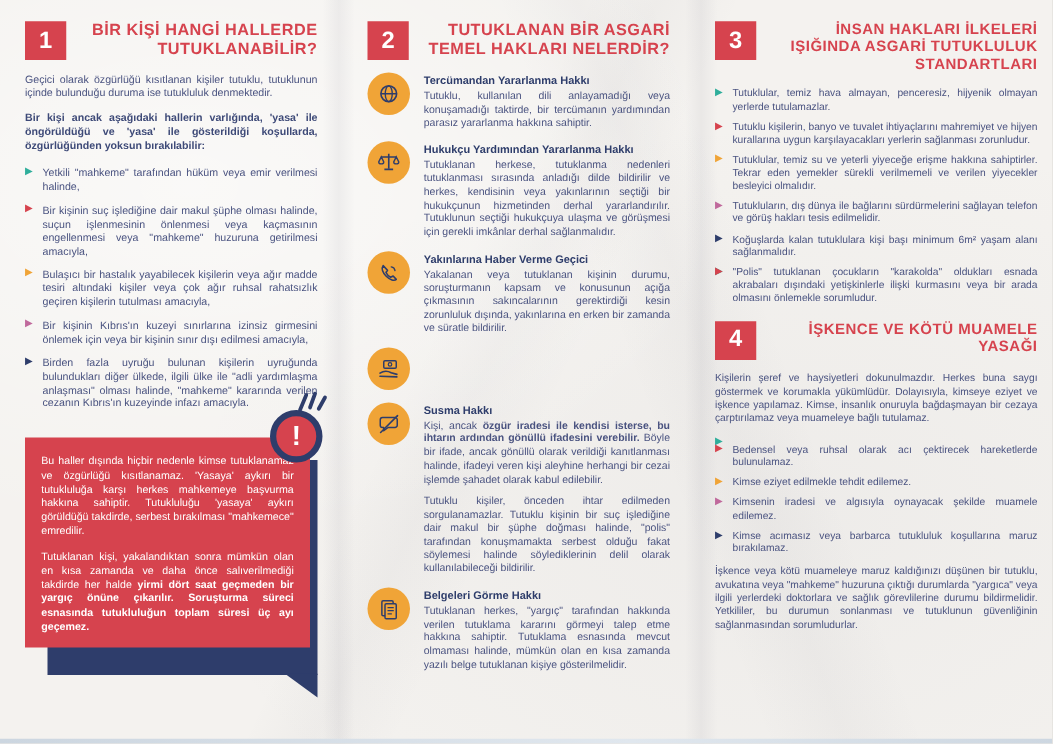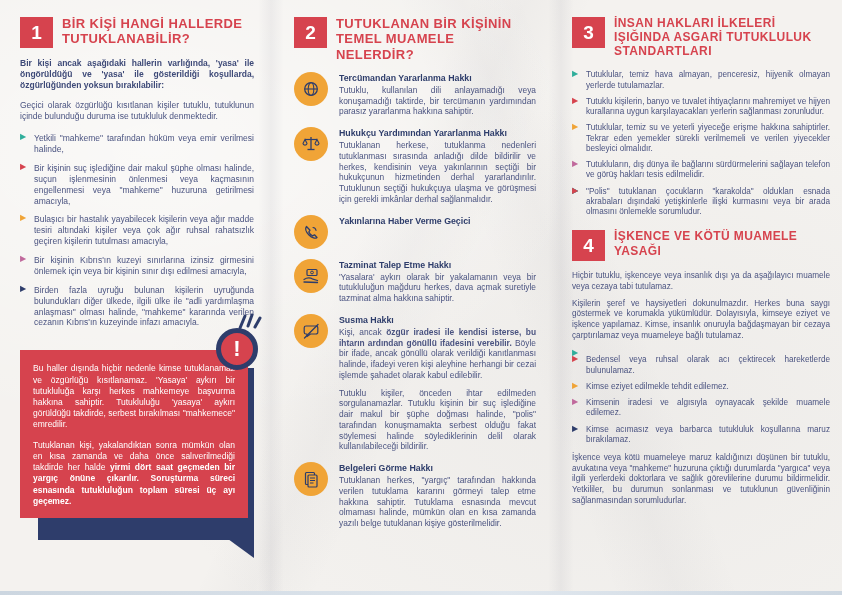--- a/index.html
+++ b/index.html
@@ -20,21 +20,21 @@
   .fold1{left:258px}.fold2{left:548px}
   .col{box-sizing:border-box;display:flex;flex-direction:column;}
   .col1{width:248px;padding-right:14px;}
   .col2{width:286px;padding:0 18px 0 26px;}
   .col3{width:276px;padding-left:18px;}
   .sec-head{display:flex;align-items:flex-start;gap:9px;margin-bottom:10px;}
   .num{flex:0 0 auto;width:33px;height:31px;background:#d6434e;color:#fff;
     display:flex;align-items:center;justify-content:center;
     font-size:19px;font-weight:bold;margin-top:1px;}
   .sec-title{color:#d6434e;font-weight:bold;font-size:13px;line-height:1.18;
-    letter-spacing:.4px;}
+    letter-spacing:.4px;text-align:right;}
   .col3 .sec-title{font-size:12px;}
   p.body{font-size:8.5px;line-height:1.3;text-align:justify;margin:0 0 9px 0;}
   p.body.bold{font-weight:bold;color:#3e4a78;}
   .b{font-weight:bold;}
   .blist{list-style:none;margin:2px 0 0 0;padding:0;}
   .blist li{position:relative;padding-left:14px;font-size:8.5px;line-height:1.28;
     margin-bottom:8px;text-align:justify;}
   .col3 .blist li{font-size:8.2px;margin-bottom:6px;line-height:1.25;}
   .marker{position:absolute;left:0;top:-1px;font-size:8px;}
   .c-teal{color:#2fae9b}.c-red{color:#d6434e}.c-orange{color:#f0a437}
@@ -68,22 +68,22 @@
 
 <div class="page">
   <div class="fold fold1"></div>
   <div class="fold fold2"></div>
 
   <div class="col col1">
     <div class="sec-head">
       <div class="num">1</div>
       <div class="sec-title">BİR KİŞİ HANGİ HALLERDE TUTUKLANABİLİR?</div>
     </div>
+    <p class="body">Geçici olarak özgürlüğü kısıtlanan kişiler tutuklu, tutuklunun içinde bulunduğu duruma ise tutukluluk denmektedir.</p>
     <p class="body bold">Bir kişi ancak aşağıdaki hallerin varlığında, 'yasa' ile öngörüldüğü ve 'yasa' ile gösterildiği koşullarda, özgürlüğünden yoksun bırakılabilir:</p>
-    <p class="body">Geçici olarak özgürlüğü kısıtlanan kişiler tutuklu, tutuklunun içinde bulunduğu duruma ise tutukluluk denmektedir.</p>
     <ul class="blist">
       <li><span class="marker c-teal">▶</span><span>Yetkili "mahkeme" tarafından hüküm veya emir verilmesi halinde,</span></li>
       <li><span class="marker c-red">▶</span><span>Bir kişinin suç işlediğine dair makul şüphe olması halinde, suçun işlenmesinin önlenmesi veya kaçmasının engellenmesi veya "mahkeme" huzuruna getirilmesi amacıyla,</span></li>
       <li><span class="marker c-orange">▶</span><span>Bulaşıcı bir hastalık yayabilecek kişilerin veya ağır madde tesiri altındaki kişiler veya çok ağır ruhsal rahatsızlık geçiren kişilerin tutulması amacıyla,</span></li>
       <li><span class="marker c-pink">▶</span><span>Bir kişinin Kıbrıs'ın kuzeyi sınırlarına izinsiz girmesini önlemek için veya bir kişinin sınır dışı edilmesi amacıyla,</span></li>
       <li><span class="marker c-navy">▶</span><span>Birden fazla uyruğu bulunan kişilerin uyruğunda bulundukları diğer ülkede, ilgili ülke ile "adli yardımlaşma anlaşması" olması halinde, "mahkeme" kararında verilen cezanın Kıbrıs'ın kuzeyinde infazı amacıyla.</span></li>
     </ul>
     <div class="alert-wrap">
       <div class="alert-shadow"></div>
       <div class="alert-box">
@@ -95,21 +95,21 @@
         <div class="alert-badge">!</div>
         <p>Bu haller dışında hiçbir nedenle kimse tutuklanamaz ve özgürlüğü kısıtlanamaz. 'Yasaya' aykırı bir tutukluluğa karşı herkes mahkemeye başvurma hakkına sahiptir. Tutukluluğu 'yasaya' aykırı görüldüğü takdirde, serbest bırakılması "mahkemece" emredilir.</p>
         <p><span>Tutuklanan kişi, yakalandıktan sonra mümkün olan en kısa zamanda ve daha önce salıverilmediği takdirde her halde </span><span class="b">yirmi dört saat geçmeden bir yargıç önüne çıkarılır. Soruşturma süreci esnasında tutukluluğun toplam süresi üç ayı geçemez.</span></p>
       </div>
     </div>
   </div>
 
   <div class="col col2">
     <div class="sec-head">
       <div class="num">2</div>
-      <div class="sec-title">TUTUKLANAN BİR KİŞİNİN TEMEL MUAMELE NELERDİR?</div>
+      <div class="sec-title">TUTUKLANAN BİR ASGARİ TEMEL HAKLARI NELERDİR?</div>
     </div>
 
     <div class="right-item">
       <div class="right-icon">
         <svg class="glyph" width="20" height="20" viewBox="0 0 20 20">
           <circle cx="10" cy="10" r="6.3" fill="none" stroke="#2e3d6b" stroke-width="1.3"></circle>
           <ellipse cx="10" cy="10" rx="2.8" ry="6.3" fill="none" stroke="#2e3d6b" stroke-width="1.1"></ellipse>
           <line x1="3.8" y1="10" x2="16.2" y2="10" stroke="#2e3d6b" stroke-width="1.1"></line>
         </svg>
       </div>
@@ -137,35 +137,32 @@
 
     <div class="right-item">
       <div class="right-icon">
         <svg class="glyph" width="20" height="20" viewBox="0 0 20 20">
           <path d="M5.5 4.5 C4 6.5 5 10 8 13 C11 16 14.5 17 16 15.5 L13.5 12.8 L11.5 13.8 C10 13 8.5 11.5 7.8 10 L9 8.2 Z" fill="none" stroke="#2e3d6b" stroke-width="1.3" stroke-linejoin="round"></path>
           <path d="M12 5.5 A3.5 3.5 0 0 1 15 8.5" fill="none" stroke="#2e3d6b" stroke-width="1.1" stroke-linecap="round"></path>
         </svg>
       </div>
       <div class="right-txt">
         <div class="right-title">Yakınlarına Haber Verme Geçici</div>
+        <p class="right-body">Yakalanan veya tutuklanan kişinin durumu, soruşturmanın kapsam ve konusunun açığa çıkmasının sakıncalarının gerektirdiği kesin zorunluluk dışında, yakınlarına en erken bir zamanda ve süratle bildirilir.</p>
       </div>
     </div>
 
     <div class="right-item">
       <div class="right-icon">
         <svg class="glyph" width="20" height="20" viewBox="0 0 20 20">
           <rect x="6" y="3.5" width="10" height="6" rx="1" fill="none" stroke="#2e3d6b" stroke-width="1.2"></rect>
           <circle cx="11" cy="6.5" r="1.4" fill="none" stroke="#2e3d6b" stroke-width="1"></circle>
           <path d="M3 13.5 C6 11.5 9 11.5 12 13.2 L16.5 14.5" fill="none" stroke="#2e3d6b" stroke-width="1.3" stroke-linecap="round"></path>
           <path d="M3 16 L16.5 16.5" fill="none" stroke="#2e3d6b" stroke-width="1.3" stroke-linecap="round"></path>
         </svg>
-      </div>
-      <div class="right-txt">
-        <div class="right-title">Tazminat Talep Etme Hakkı</div>
-        <p class="right-body">'Yasalara' aykırı olarak bir yakalamanın veya bir tutukluluğun mağduru herkes, dava açmak suretiyle tazminat alma hakkına sahiptir.</p>
       </div>
     </div>
 
     <div class="right-item">
       <div class="right-icon">
         <svg class="glyph" width="20" height="20" viewBox="0 0 20 20">
           <path d="M5 5 h10 a1.8 1.8 0 0 1 1.8 1.8 v4.4 a1.8 1.8 0 0 1 -1.8 1.8 h-5.5 l-3.5 2.6 v-2.6 h-1 a1.8 1.8 0 0 1 -1.8 -1.8 v-4.4 a1.8 1.8 0 0 1 1.8 -1.8 z" fill="none" stroke="#2e3d6b" stroke-width="1.2" stroke-linejoin="round"></path>
           <line x1="3.5" y1="17" x2="17" y2="3.5" stroke="#2e3d6b" stroke-width="1.3" stroke-linecap="round"></line>
         </svg>
       </div>
@@ -196,30 +193,29 @@
   <div class="col col3">
     <div class="sec-head">
       <div class="num">3</div>
       <div class="sec-title">İNSAN HAKLARI İLKELERİ IŞIĞINDA ASGARİ TUTUKLULUK STANDARTLARI</div>
     </div>
     <ul class="blist">
       <li><span class="marker c-teal">▶</span><span>Tutuklular, temiz hava almayan, penceresiz, hijyenik olmayan yerlerde tutulamazlar.</span></li>
       <li><span class="marker c-red">▶</span><span>Tutuklu kişilerin, banyo ve tuvalet ihtiyaçlarını mahremiyet ve hijyen kurallarına uygun karşılayacakları yerlerin sağlanması zorunludur.</span></li>
       <li><span class="marker c-orange">▶</span><span>Tutuklular, temiz su ve yeterli yiyeceğe erişme hakkına sahiptirler. Tekrar eden yemekler sürekli verilmemeli ve verilen yiyecekler besleyici olmalıdır.</span></li>
       <li><span class="marker c-pink">▶</span><span>Tutukluların, dış dünya ile bağlarını sürdürmelerini sağlayan telefon ve görüş hakları tesis edilmelidir.</span></li>
-      <li><span class="marker c-navy">▶</span></li>
+      <li><span class="marker c-navy">▶</span><span>Koğuşlarda kalan tutuklulara kişi başı minimum 6m² yaşam alanı sağlanmalıdır.</span></li>
       <li><span class="marker c-teal">▶</span></li>
       <li><span class="marker c-red">▶</span><span>"Polis" tutuklanan çocukların "karakolda" oldukları esnada akrabaları dışındaki yetişkinlerle ilişki kurmasını veya bir arada olmasını önlemekle sorumludur.</span></li>
     </ul>
 
     <div class="sec-head" style="margin-top:6px;">
       <div class="num">4</div>
       <div class="sec-title">İŞKENCE VE KÖTÜ MUAMELE YASAĞI</div>
     </div>
-    <p class="body" style="font-size:8.2px;margin-bottom:6px;">Hiçbir tutuklu, işkenceye veya insanlık dışı ya da aşağılayıcı muamele veya cezaya tabi tutulamaz.</p>
     <p class="body" style="font-size:8.2px;margin-bottom:6px;">Kişilerin şeref ve haysiyetleri dokunulmazdır. Herkes buna saygı göstermek ve korumakla yükümlüdür. Dolayısıyla, kimseye eziyet ve işkence yapılamaz. Kimse, insanlık onuruyla bağdaşmayan bir cezaya çarptırılamaz veya muameleye bağlı tutulamaz.</p>
     <ul class="blist">
       <li><span class="marker c-teal">▶</span></li>
       <li><span class="marker c-red">▶</span><span>Bedensel veya ruhsal olarak acı çektirecek hareketlerde bulunulamaz.</span></li>
       <li><span class="marker c-orange">▶</span><span>Kimse eziyet edilmekle tehdit edilemez.</span></li>
       <li><span class="marker c-pink">▶</span><span>Kimsenin iradesi ve algısıyla oynayacak şekilde muamele edilemez.</span></li>
       <li><span class="marker c-navy">▶</span><span>Kimse acımasız veya barbarca tutukluluk koşullarına maruz bırakılamaz.</span></li>
     </ul>
     <p class="body" style="font-size:8.2px;margin-top:2px;">İşkence veya kötü muameleye maruz kaldığınızı düşünen bir tutuklu, avukatına veya "mahkeme" huzuruna çıktığı durumlarda "yargıca" veya ilgili yerlerdeki doktorlara ve sağlık görevlilerine durumu bildirmelidir. Yetkililer, bu durumun sonlanması ve tutuklunun güvenliğinin sağlanmasından sorumludurlar.</p>
   </div>

